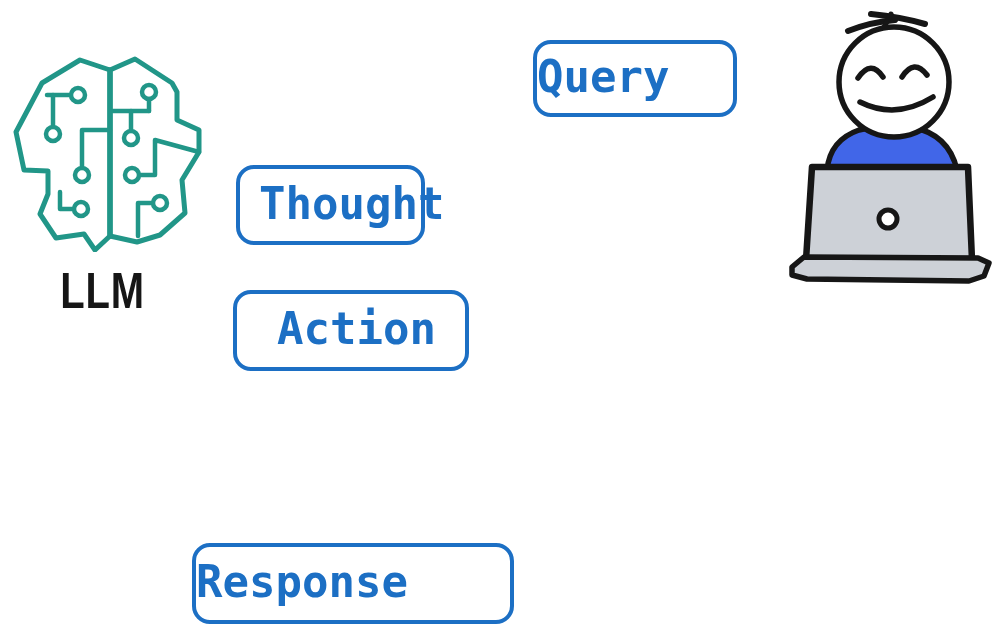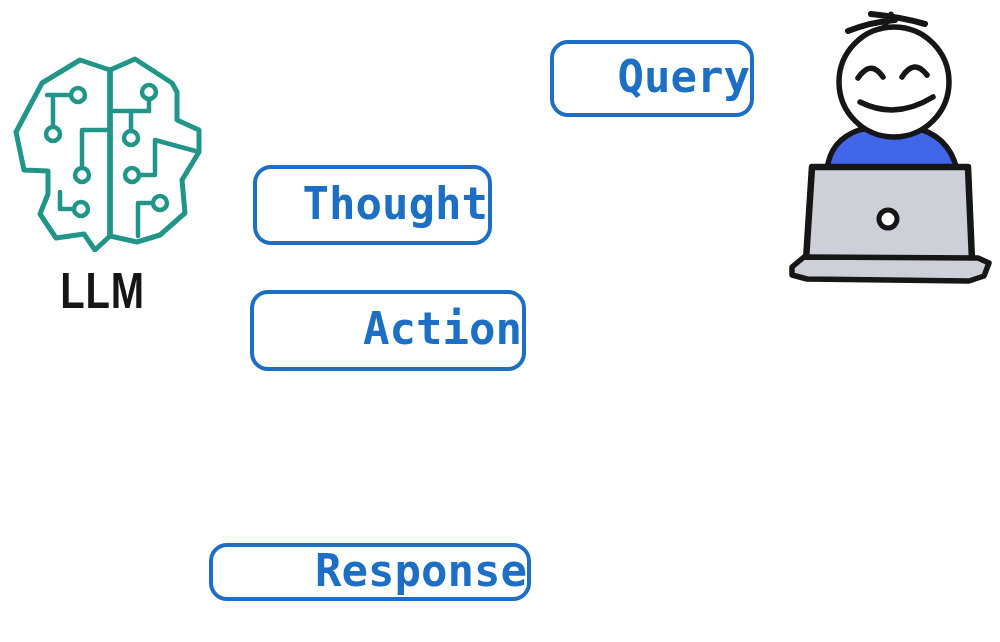--- a/index.html
+++ b/index.html
@@ -15,38 +15,37 @@
   .canvas{
     position:relative;width:1000px;height:642px;
     background:var(--background);overflow:hidden;
     font-family:"DejaVu Sans Mono", monospace;
   }
   
   .flow-box{
     position:absolute;
     border:4px solid var(--accent-blue);
     border-radius:18px;
-    display:flex;align-items:center;justify-content:flex-end;
+    display:flex;align-items:center;justify-content:flex-start;
     color:var(--accent-blue);
     background:var(--background);
-    margin-left:17px;
   }
   .flow-box span{
     font-family:"DejaVu Sans Mono", monospace;
     font-weight:bold;
     font-size:44px;
     letter-spacing:0px;
     white-space:nowrap;
     transform:translateY(-2px);
   }
   .box-query       {left:533px; top:40px;  width:204px; height:77px;}
-  .box-thought     {left:236px; top:165px; width:239px; height:80px;}
-  .box-action      {left:233px; top:290px; width:276px; height:81px;}
+  .box-thought     {left:236px; top:165px; width:189px; height:80px;padding-left:19px;}
+  .box-action      {left:233px; top:290px; width:236px; height:81px;padding-left:40px;}
   .box-observation {left:188px; top:413px; width:321px; height:79px;}
-  .box-response    {left:192px; top:543px; width:322px; height:58px;}
+  .box-response    {left:192px; top:543px; width:322px; height:81px;}
 
   
   .brain-svg{position:absolute;left:10px;top:52px;width:200px;height:200px;}
   .stroke-teal{stroke:var(--teal);fill:none;stroke-linejoin:round;stroke-linecap:round;}
   .node-teal{stroke:var(--teal);fill:var(--background);}
   .llm-label{
     position:absolute;left:25px;top:266px;width:155px;height:50px;
     text-align:center;
     font-family:"Liberation Sans", sans-serif;
     font-weight:bold;font-size:50px;line-height:50px;

